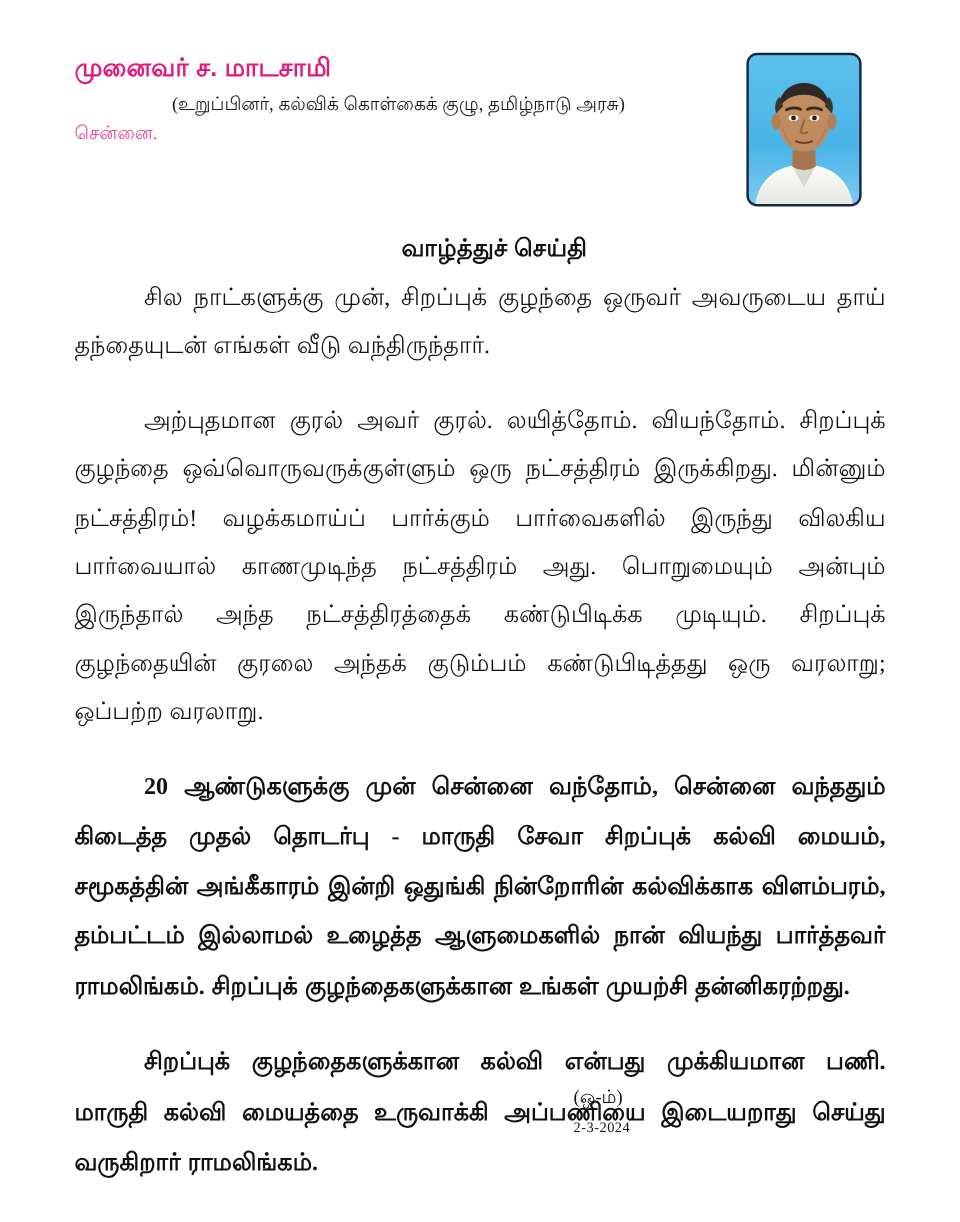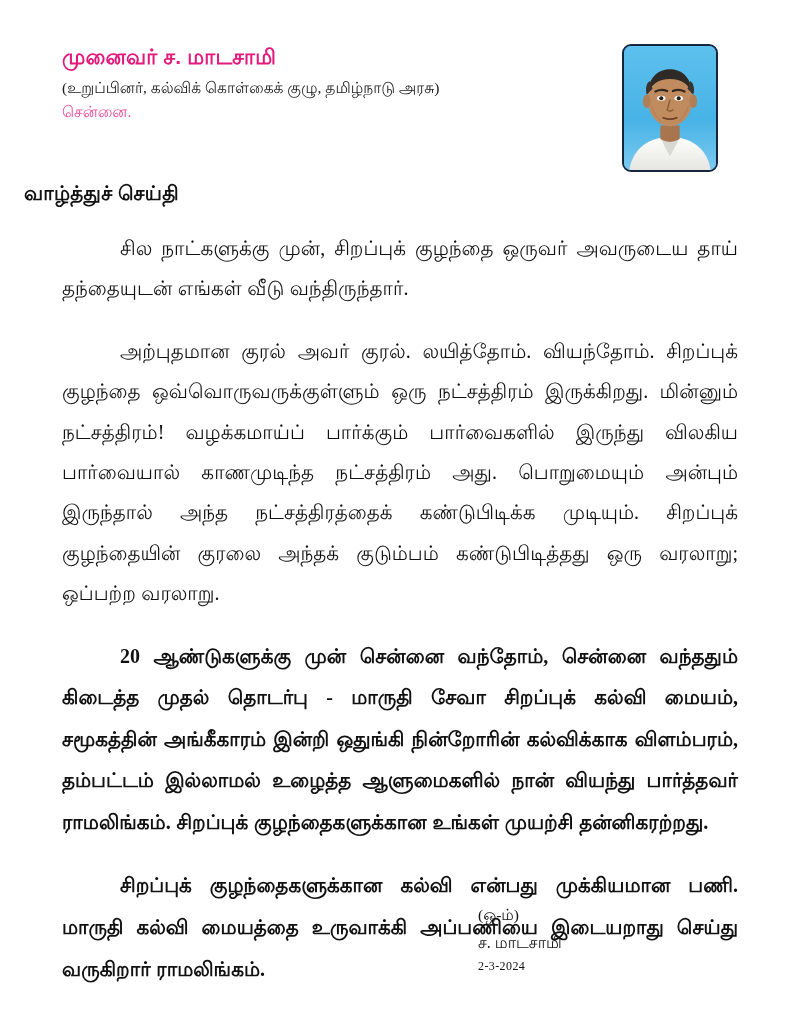--- a/index.html
+++ b/index.html
@@ -41,20 +41,21 @@
     margin: 0 0 6px 0;
     white-space: nowrap;
   }
   .sender-designation {
     font-family: "Liberation Serif", "DejaVu Serif", serif;
     font-size: 15.5px;
     color: #1a1a1a;
     line-height: 1.55;
     margin: 0;
     white-space: nowrap;
+    text-align: center;
   }
   .sender-city {
     font-family: "Liberation Serif", "DejaVu Serif", serif;
     font-size: 15.5px;
     color: #ec4899;
     line-height: 1.55;
     margin: 0;
   }
 
   
@@ -70,22 +71,22 @@
     background: #49b6e8;
     box-sizing: border-box;
   }
   .portrait svg { display: block; width: 100%; height: 100%; }
 
   
   .doc-title {
     position: absolute;
     left: 0;
     right: 0;
-    top: 182px;
-    text-align: left;
+    top: 196px;
+    text-align: center;
     font-family: "Liberation Serif", "DejaVu Serif", serif;
     font-size: 20px;
     font-weight: bold;
     color: #111111;
     letter-spacing: 0.3px;
     padding-left: 24px;
   }
 
   
   .body-area {
@@ -198,17 +199,16 @@
 
   <div class="body-area">
     <p class="para">சில நாட்களுக்கு முன், சிறப்புக் குழந்தை ஒருவர் அவருடைய தாய் தந்தையுடன் எங்கள் வீடு வந்திருந்தார்.</p>
     <p class="para">அற்புதமான குரல் அவர் குரல். லயித்தோம். வியந்தோம். சிறப்புக் குழந்தை ஒவ்வொருவருக்குள்ளும் ஒரு நட்சத்திரம் இருக்கிறது. மின்னும் நட்சத்திரம்! வழக்கமாய்ப் பார்க்கும் பார்வைகளில் இருந்து விலகிய பார்வையால் காணமுடிந்த நட்சத்திரம் அது. பொறுமையும் அன்பும் இருந்தால் அந்த நட்சத்திரத்தைக் கண்டுபிடிக்க முடியும். சிறப்புக் குழந்தையின் குரலை அந்தக் குடும்பம் கண்டுபிடித்தது ஒரு வரலாறு; ஒப்பற்ற வரலாறு.</p>
     <p class="para bold">20 ஆண்டுகளுக்கு முன் சென்னை வந்தோம், சென்னை வந்ததும் கிடைத்த முதல் தொடர்பு - மாருதி சேவா சிறப்புக் கல்வி மையம், சமூகத்தின் அங்கீகாரம் இன்றி ஒதுங்கி நின்றோரின் கல்விக்காக விளம்பரம், தம்பட்டம் இல்லாமல் உழைத்த ஆளுமைகளில் நான் வியந்து பார்த்தவர்  ராமலிங்கம். சிறப்புக் குழந்தைகளுக்கான உங்கள் முயற்சி தன்னிகரற்றது.</p>
     <p class="para bold">சிறப்புக் குழந்தைகளுக்கான கல்வி என்பது முக்கியமான பணி. மாருதி கல்வி மையத்தை உருவாக்கி அப்பணியை இடையறாது செய்து வருகிறார் ராமலிங்கம்.</p>
   </div>
 
   <div class="signature">
     <div class="sig-line">(ஒ-ம்)</div>
-    <div class="sig-name">ச. மாடசாமி</div>
     <div class="sig-date">2-3-2024</div>
   </div>
 
 </div>
 
 </body></html>

